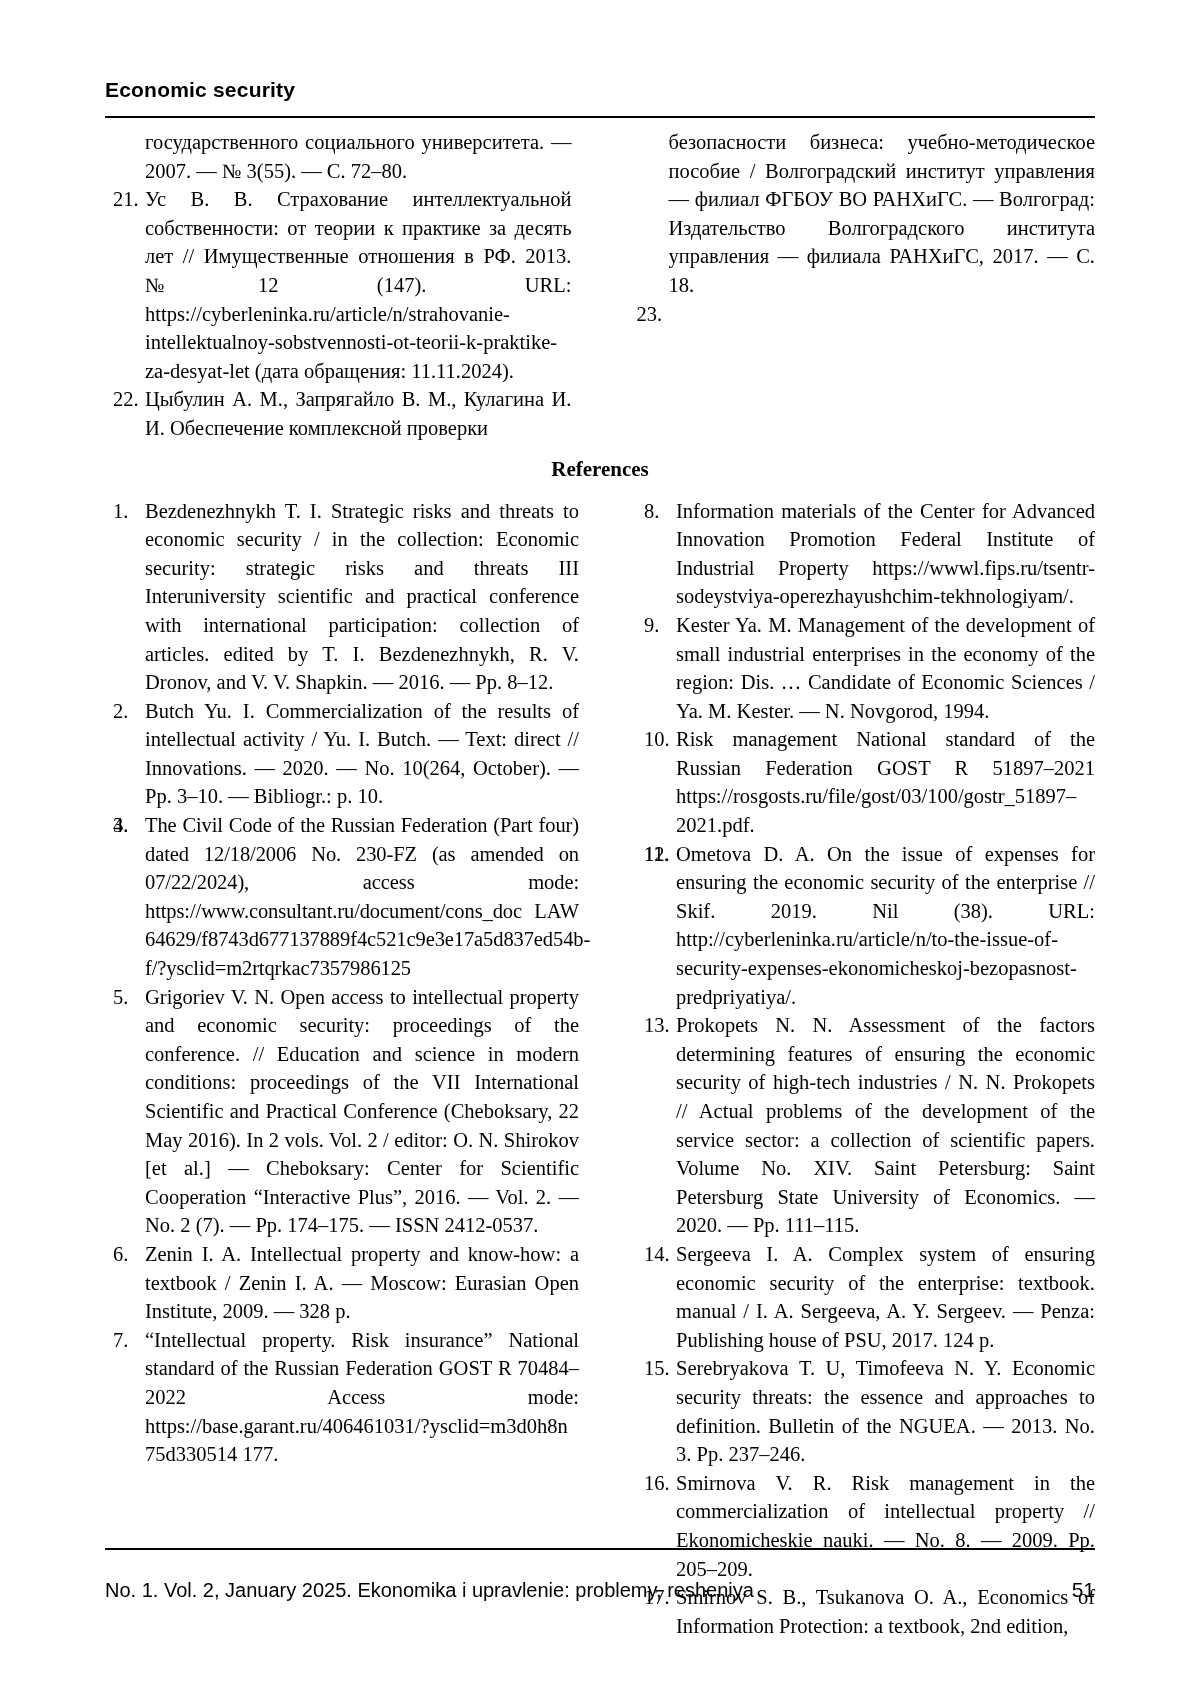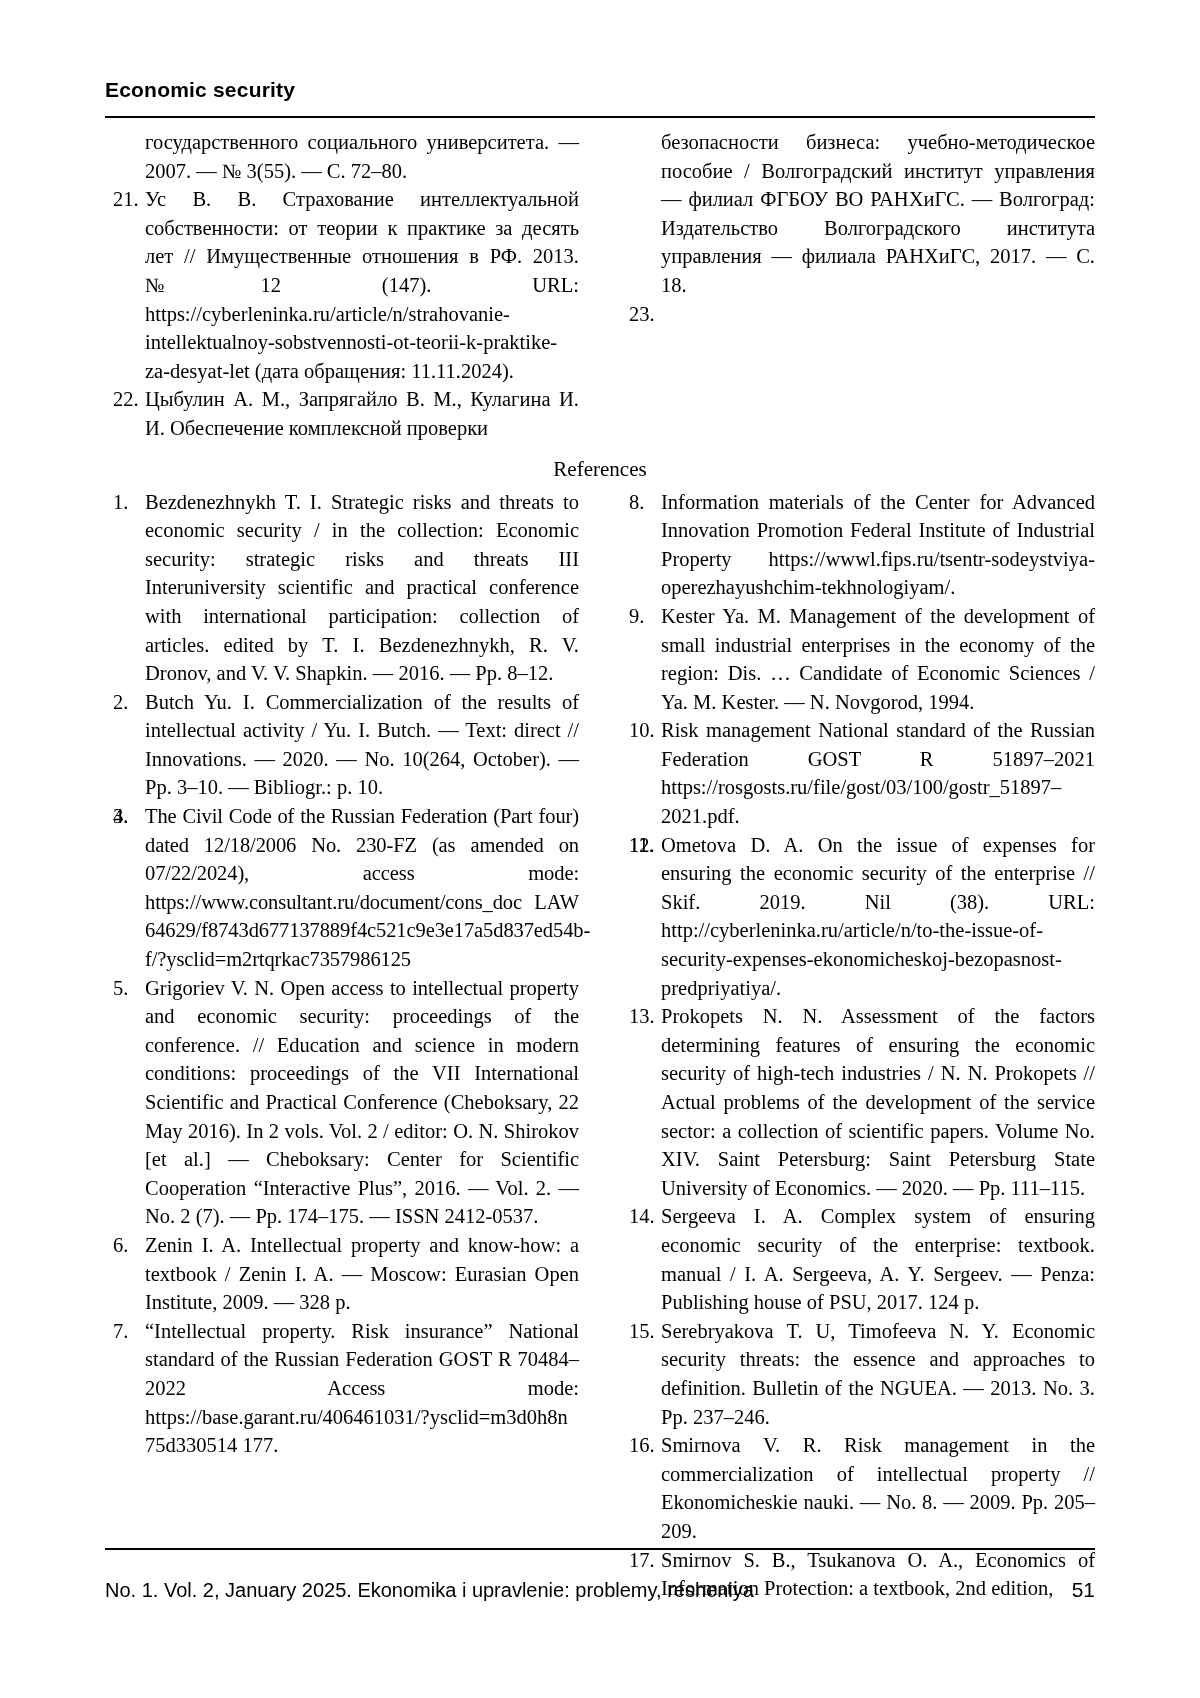--- a/index.html
+++ b/index.html
@@ -66,21 +66,21 @@
 
   .content {
     position: absolute;
     top: 128px;
     left: 105px;
     width: 990px;
   }
 
   .cols {
     display: flex;
-    gap: 42px;
+    gap: 57px;
   }
   .col {
     width: 474px;
   }
 
   ol.reflist {
     list-style: none;
     margin: 0;
     padding: 0;
   }
@@ -103,23 +103,23 @@
   }
   .plain-para {
     font-size: 20.5px;
     line-height: 28.6px;
     text-align: justify;
     margin: 0;
     padding-left: 40px;
   }
   .refs-heading {
     text-align: center;
-    font-weight: normal;
+    font-weight: bold;
     font-size: 21px;
-    margin: 14px 0 6px 0;
+    margin: 14px 0 15px 0;
     font-family: "Liberation Serif", serif;
   }
   .tight { letter-spacing: -0.1px; }
 </style>
 </head>
 <body>
 
 <div class="page">
 
   <div class="header">

